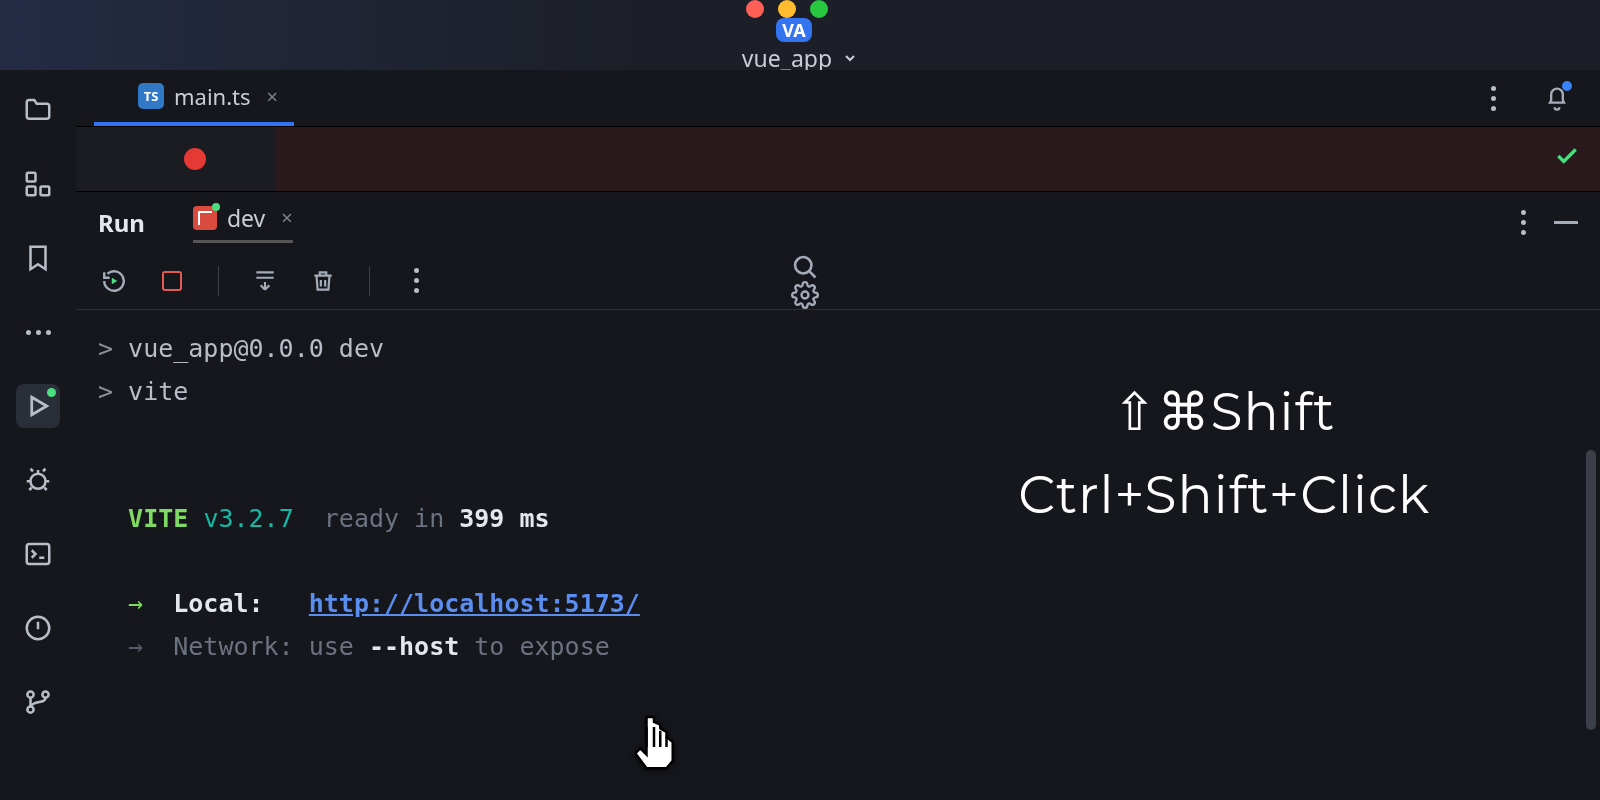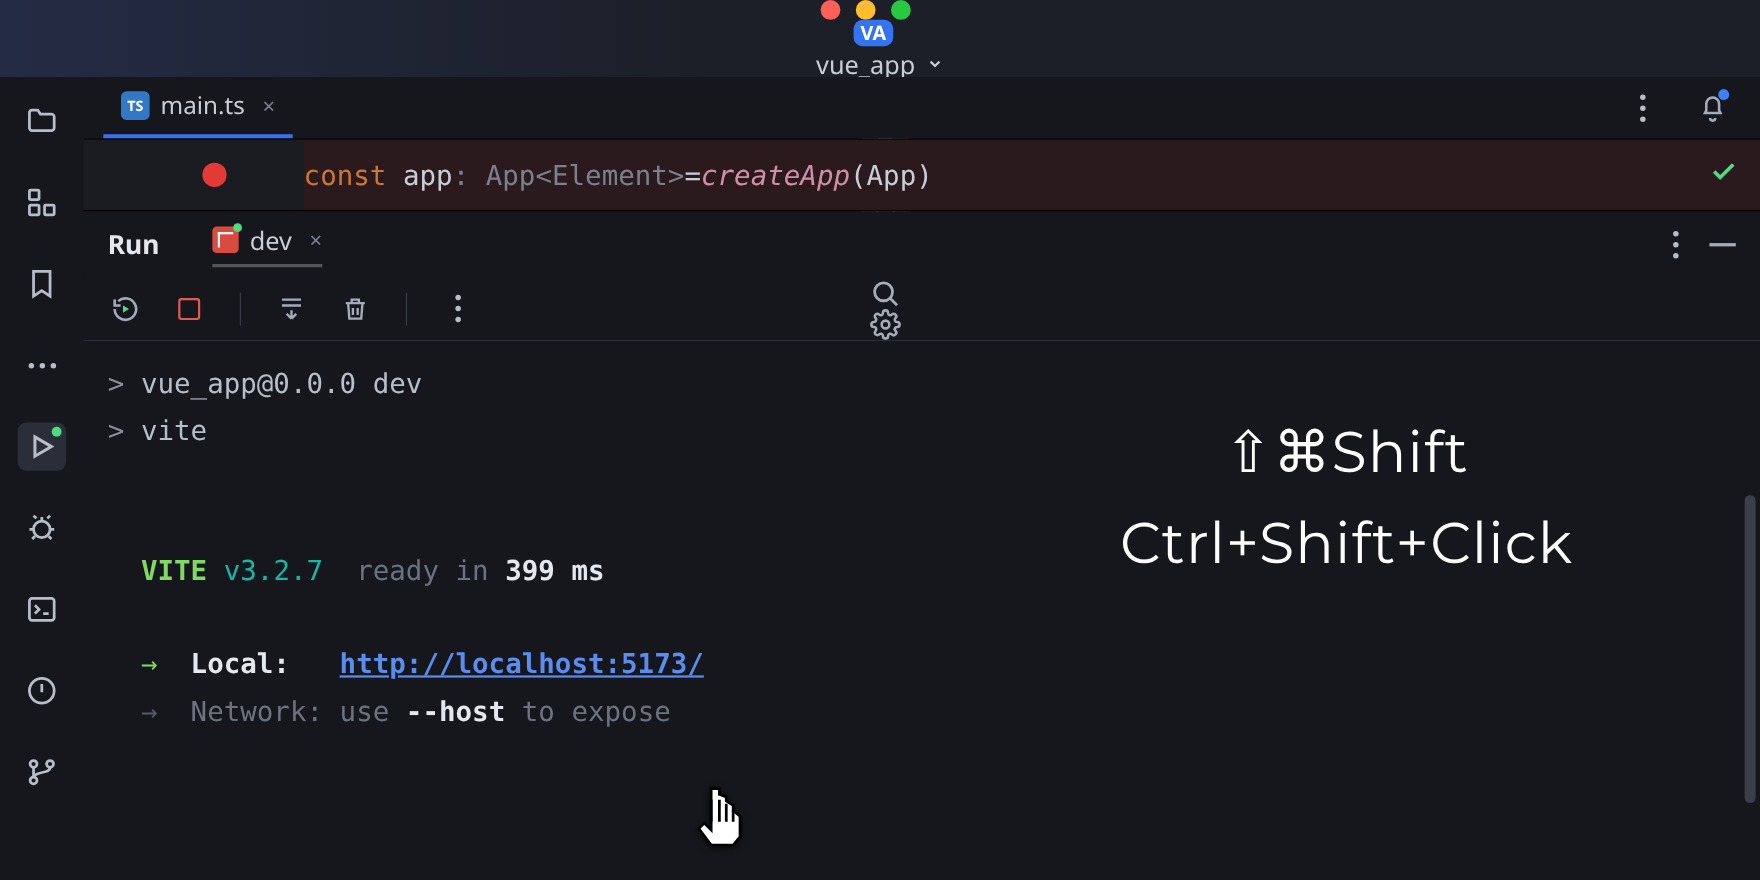--- a/index.html
+++ b/index.html
@@ -65,21 +65,21 @@
   .dots-horiz{display:flex;gap:5px;}
   .dots-horiz span{width:5px;height:5px;background:#b8bec8;border-radius:50%;}
   
   .content{flex:1;display:flex;flex-direction:column;position:relative;}
   
   .ftabs{height:56px;display:flex;align-items:center;padding-left:18px;
     background:var(--bg);}
   .ftab{display:flex;align-items:center;gap:10px;height:56px;padding:0 16px;
     border-bottom:4px solid var(--tab-active);color:var(--fg);font-size:22px;}
   .ts-badge{width:26px;height:26px;border-radius:5px;background:#3178c6;color:#fff;
-    font-size:13px;font-weight:700;display:flex;align-items:center;justify-content:center;}
+    font-size:13px;font-weight:700;display:flex;align-items:center;justify-content:center;margin-left:28px;}
   .close-x{color:var(--fg-dim);font-size:20px;margin-left:6px;}
   .ftabs-right{margin-left:auto;display:flex;align-items:center;margin-right:20px;gap:18px;}
   
   .editor{height:66px;background:#2a1a1e;display:flex;align-items:center;
     border-top:1px solid #000;border-bottom:1px solid #000;position:relative;}
   .gutter{width:200px;height:100%;background:#1a1c22;display:flex;align-items:center;
     justify-content:flex-end;padding-right:70px;}
   .bp{width:22px;height:22px;border-radius:50%;background:var(--red-break);}
   .code{font-family:var(--mono);font-size:25px;display:flex;gap:0;align-items:center;}
   .kw{color:#cc7832;} .ident{color:#c9cdd6;} .type{color:#7a808c;}
@@ -288,29 +288,20 @@
             </svg>
           <span class="bell-dot"></span>
         </div>
       </div>
     </div>
 
     <div class="editor">
       <div class="gutter">
         <div class="bp"></div>
       </div>
-      <div class="code">
-        <span class="kw">const</span>
-        <span>&nbsp;</span>
-        <span class="ident">app</span>
-        <span class="type"> : App&lt;Element&gt;  </span>
-        <span class="ident">= </span>
-        <span class="fn">createApp</span>
-        <span class="paren">(App)</span>
-      </div>
       <div class="ok">
         <svg viewBox="0 0 24 24" fill="none" stroke="currentColor" stroke-width="3">
             <path d="M4 12l5 5L20 6"></path>
           </svg>
       </div>
     </div>
 
     <div class="runhdr">
       <span class="runlbl">Run</span>
       <div class="runtab">

